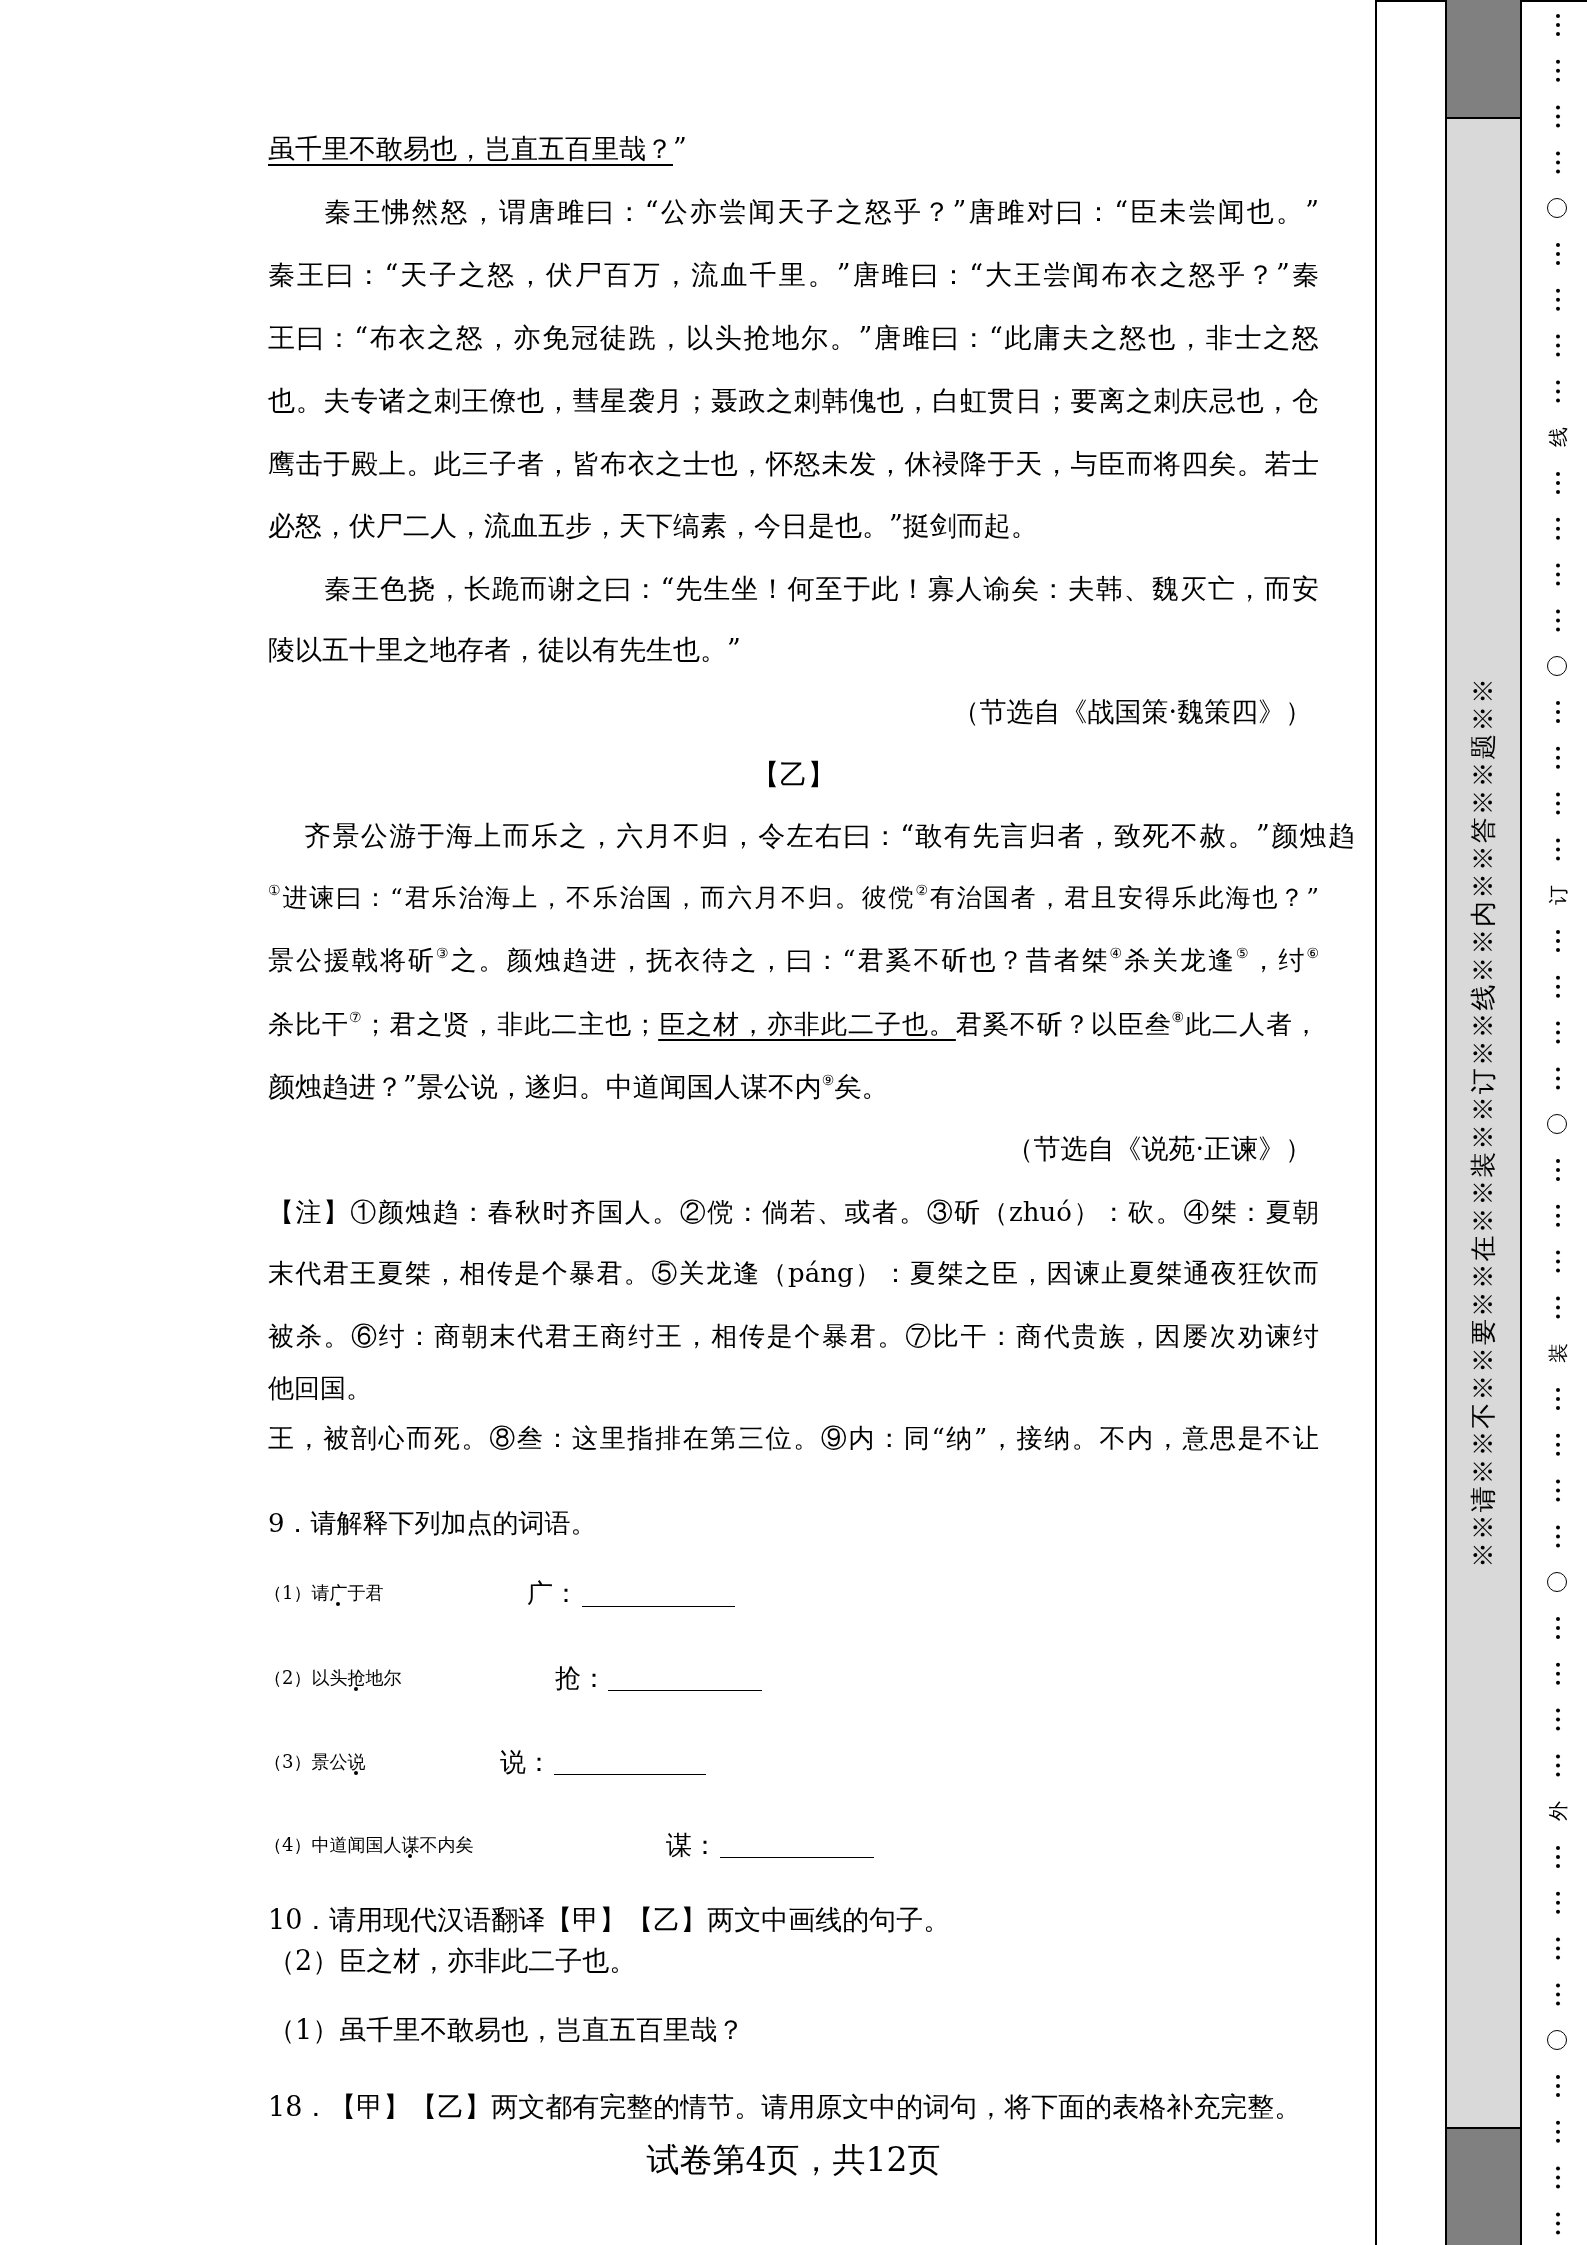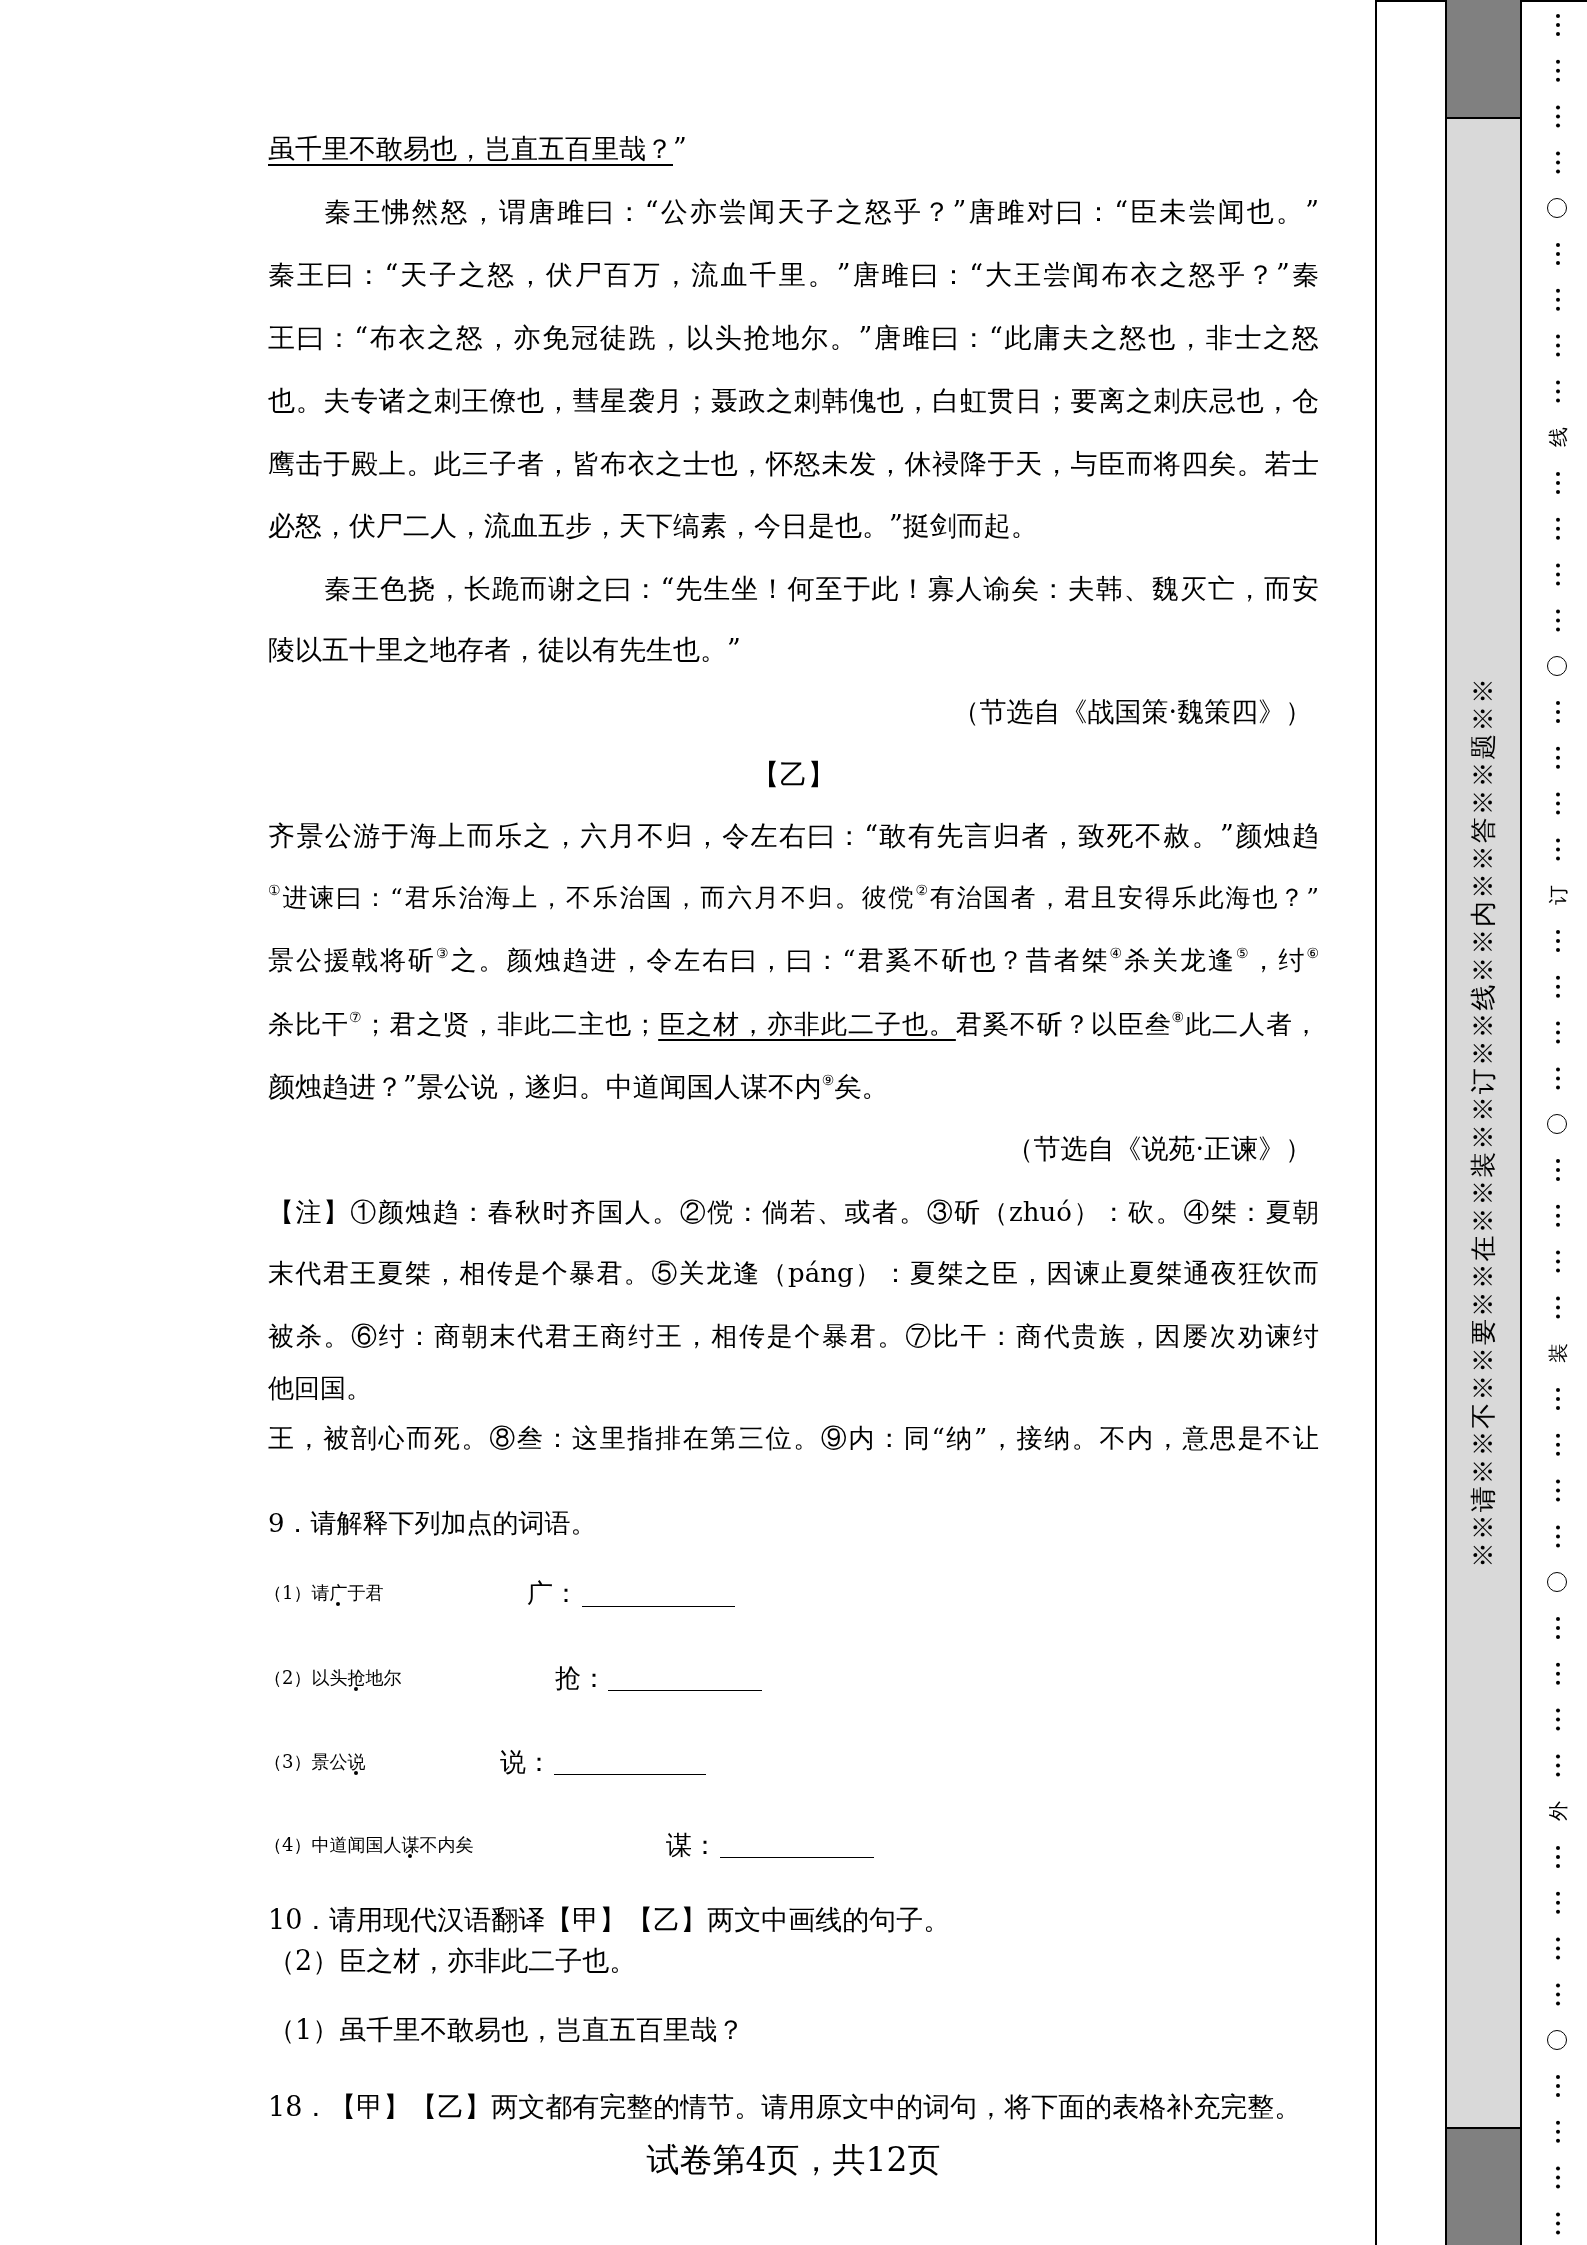--- a/index.html
+++ b/index.html
@@ -63,23 +63,23 @@
 <div class="line just" style="top:255px;">秦王曰：“天子之怒，伏尸百万，流血千里。”唐雎曰：“大王尝闻布衣之怒乎？”秦</div>
 <div class="line just" style="top:318px;">王曰：“布衣之怒，亦免冠徒跣，以头抢地尔。”唐雎曰：“此庸夫之怒也，非士之怒</div>
 <div class="line just" style="top:381px;">也。夫专诸之刺王僚也，彗星袭月；聂政之刺韩傀也，白虹贯日；要离之刺庆忌也，仓</div>
 <div class="line just" style="top:444px;">鹰击于殿上。此三子者，皆布衣之士也，怀怒未发，休祲降于天，与臣而将四矣。若士</div>
 <div class="line" style="top:506px;">必怒，伏尸二人，流血五步，天下缟素，今日是也。”挺剑而起。</div>
 <div class="line just indent" style="top:569px;">秦王色挠，长跪而谢之曰：“先生坐！何至于此！寡人谕矣：夫韩、魏灭亡，而安</div>
 <div class="line" style="top:630px;">陵以五十里之地存者，徒以有先生也。”</div>
 <div class="line src" style="top:692px;">（节选自《战国策·魏策四》）</div>
 
 <div class="line center heading" style="top:755px;">【乙】</div>
-<div class="line just" style="top:816px;">齐景公游于海上而乐之，六月不归，令左右曰：“敢有先言归者，致死不赦。”颜烛趋</div>
+<div class="line just" style="top:816px;margin-left:36px;">齐景公游于海上而乐之，六月不归，令左右曰：“敢有先言归者，致死不赦。”颜烛趋</div>
 <div class="line just s25" style="top:878px;"><span class="sup">①</span><span>进谏曰：“君乐治海上，不乐治国，而六月不归。彼傥</span><span class="sup">②</span><span>有治国者，君且安得乐此海也？”</span></div>
-<div class="line just s26" style="top:940px;"><span>景公援戟将斫</span><span class="sup">③</span><span>之。颜烛趋进，令左右曰，曰：“君奚不斫也？昔者桀</span><span class="sup">④</span><span>杀关龙逢</span><span class="sup">⑤</span><span>，纣</span><span class="sup">⑥</span></div>
+<div class="line just s26" style="top:940px;"><span>景公援戟将斫</span><span class="sup">③</span><span>之。颜烛趋进，抚衣待之，曰：“君奚不斫也？昔者桀</span><span class="sup">④</span><span>杀关龙逢</span><span class="sup">⑤</span><span>，纣</span><span class="sup">⑥</span></div>
 <div class="line just s26" style="top:1004px;"><span>杀比干</span><span class="sup">⑦</span><span>；君之贤，非此二主也；</span><span class="ul">臣之材，亦非此二子也。</span><span>君奚不斫？以臣叁</span><span class="sup">⑧</span><span>此二人者，</span></div>
 <div class="line" style="top:1067px;"><span>颜烛趋进？”景公说，遂归。中道闻国人谋不内</span><span class="sup">⑨</span><span>矣。</span></div>
 <div class="line src" style="top:1129px;">（节选自《说苑·正谏》）</div>
 
 <div class="line just s26" style="top:1192px;">【注】①颜烛趋：春秋时齐国人。②傥：倘若、或者。③斫（zhuó）：砍。④桀：夏朝</div>
 <div class="line just s26" style="top:1253px;">末代君王夏桀，相传是个暴君。⑤关龙逢（páng）：夏桀之臣，因谏止夏桀通夜狂饮而</div>
 <div class="line just s26" style="top:1316px;">被杀。⑥纣：商朝末代君王商纣王，相传是个暴君。⑦比干：商代贵族，因屡次劝谏纣</div>
 <div class="line just s26" style="top:1378px;margin-top:40px;">王，被剖心而死。⑧叁：这里指排在第三位。⑨内：同“纳”，接纳。不内，意思是不让</div>
 <div class="line s26" style="top:1368px;">他回国。</div>
 

